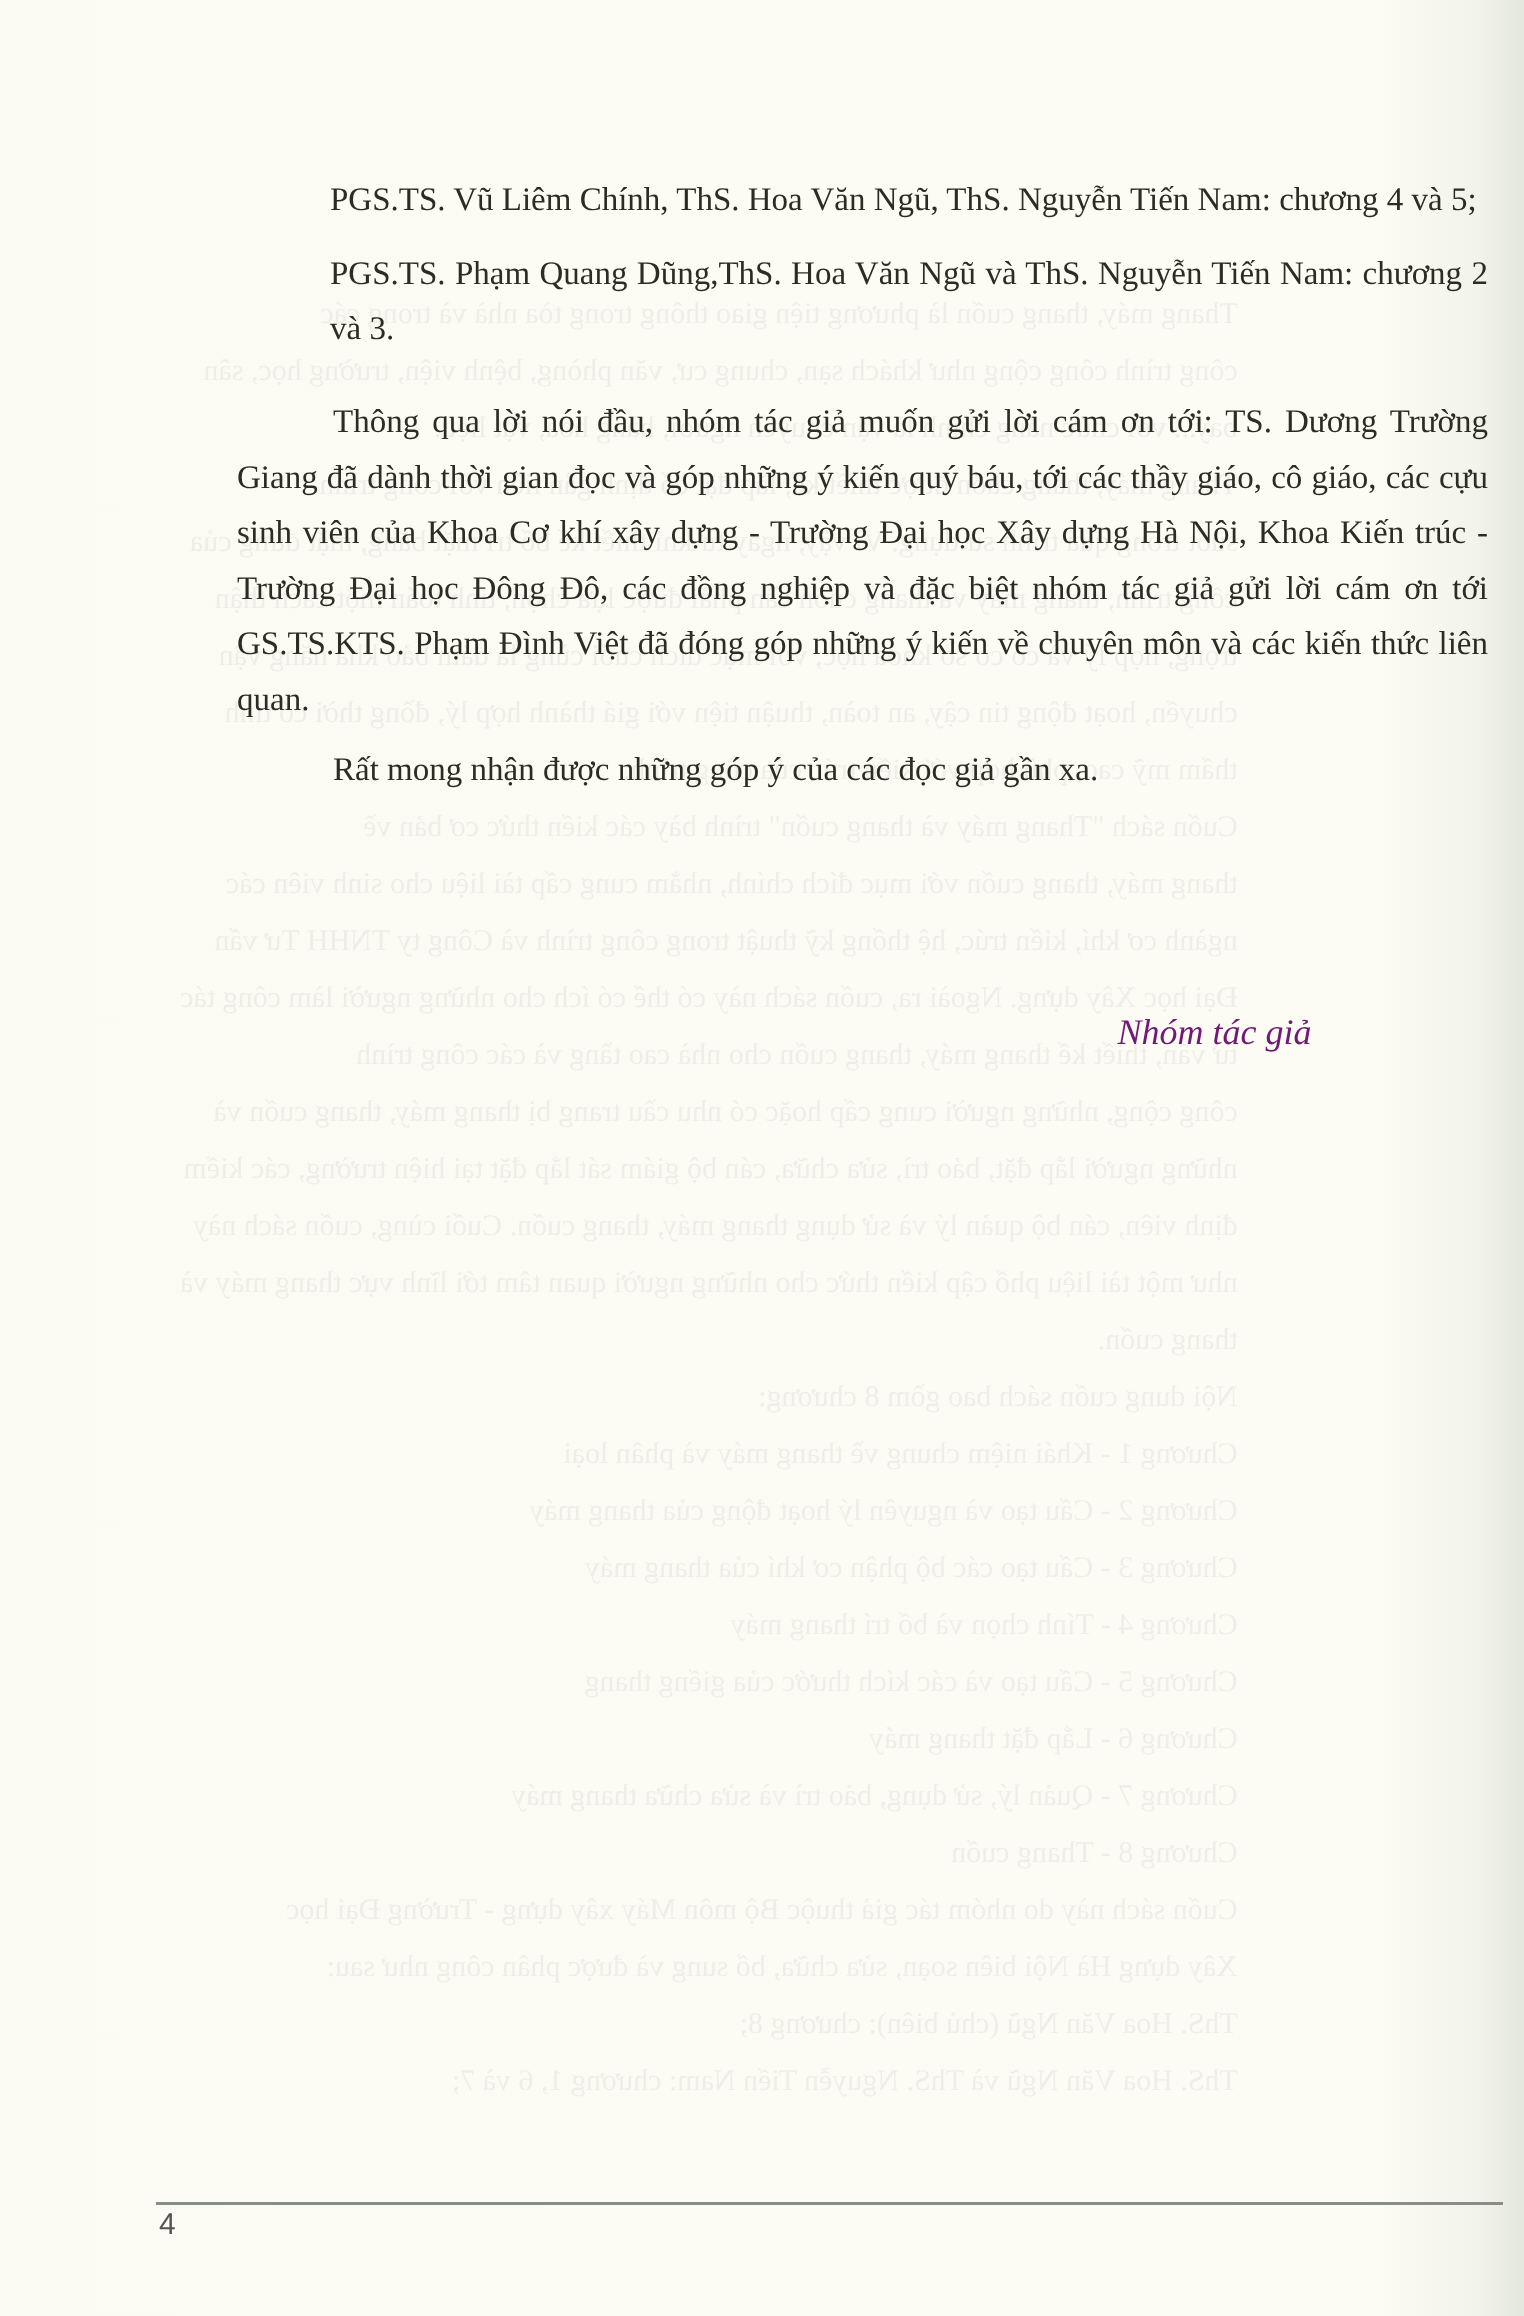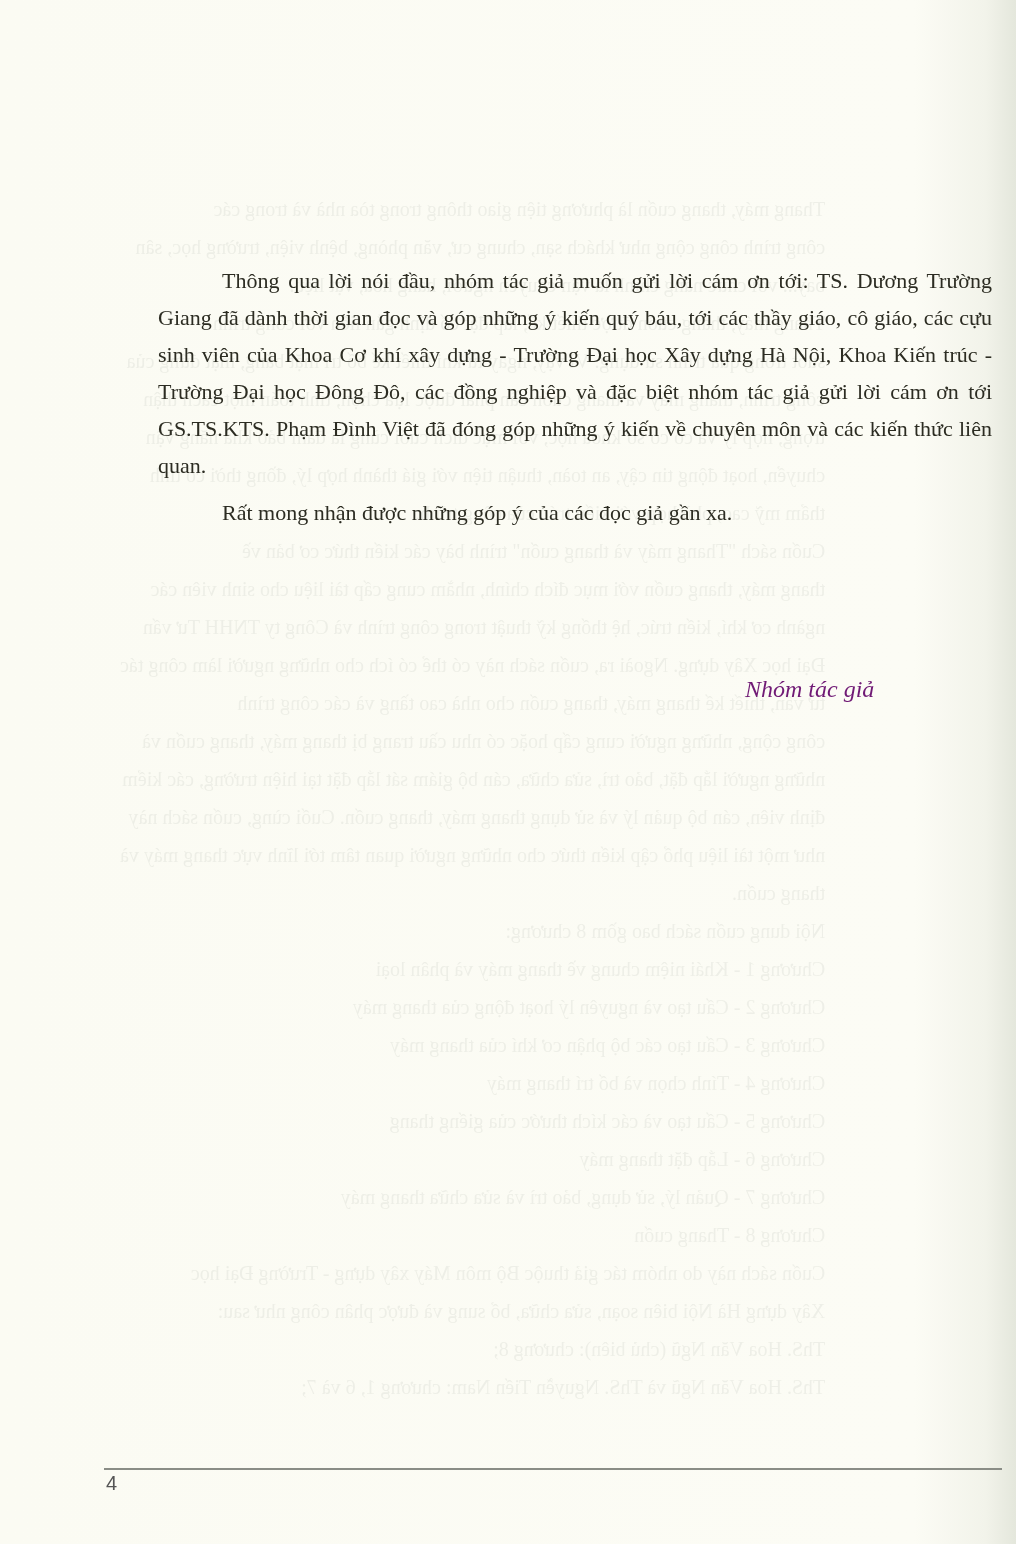--- a/index.html
+++ b/index.html
@@ -55,20 +55,24 @@
     Chương 5 - Cấu tạo và các kích thước của giếng thang<br>
     Chương 6 - Lắp đặt thang máy<br>
     Chương 7 - Quản lý, sử dụng, bảo trì và sửa chữa thang máy<br>
     Chương 8 - Thang cuốn<br>
     Cuốn sách này do nhóm tác giả thuộc Bộ môn Máy xây dựng - Trường Đại học<br>
     Xây dựng Hà Nội biên soạn, sửa chữa, bổ sung và được phân công như sau:<br>
     ThS. Hoa Văn Ngũ (chủ biên): chương 8;<br>
     ThS. Hoa Văn Ngũ và ThS. Nguyễn Tiến Nam: chương 1, 6 và 7;
   </div>
 
+  <div class="indent-block" style="top:114px;">
+    <p class="p" style="margin-bottom:12px;">PGS.TS. Vũ Liêm Chính, ThS. Hoa Văn Ngũ, ThS. Nguyễn Tiến Nam: chương 4 và 5;</p>
+    <p class="p">PGS.TS. Phạm Quang Dũng,ThS. Hoa Văn Ngũ và ThS. Nguyễn Tiến Nam: chương 2 và 3.</p>
+  </div>
 
   <div class="text-block" style="top:262px;">
     <p class="p first-indent" style="margin-bottom:10px;">Thông qua lời nói đầu, nhóm tác giả muốn gửi lời cám ơn tới: TS. Dương Trường Giang đã dành thời gian đọc và góp những ý kiến quý báu, tới các thầy giáo, cô giáo, các cựu sinh viên của Khoa Cơ khí xây dựng - Trường Đại học Xây dựng Hà Nội, Khoa Kiến trúc - Trường Đại học Đông Đô, các đồng nghiệp và đặc biệt nhóm tác giả gửi lời cám ơn tới GS.TS.KTS. Phạm Đình Việt đã đóng góp những ý kiến về chuyên môn và các kiến thức liên quan.</p>
     <p class="p first-indent">Rất mong nhận được những góp ý của các đọc giả gần xa.</p>
   </div>
 
   <div class="signature">Nhóm tác giả</div>
 
   <div class="footer-rule"></div>
   <div class="page-number">4</div>

